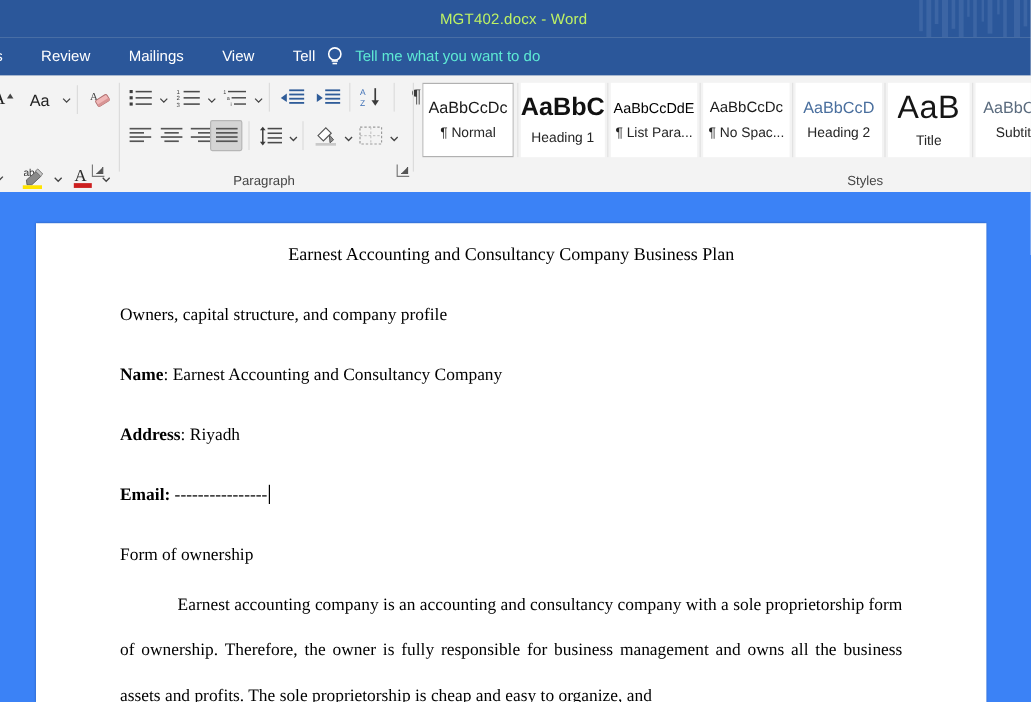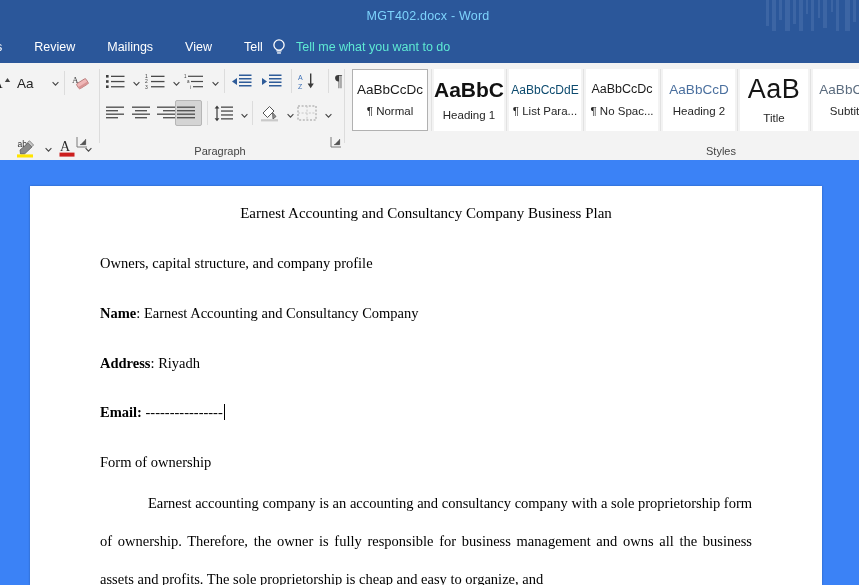--- a/index.html
+++ b/index.html
@@ -17,21 +17,21 @@
     background:#2b579a;
   }
   .title-deco{
     position:absolute;right:0;top:0;width:99px;height:31px;
     overflow:hidden;opacity:.55;
   }
   .title-deco i{position:absolute;top:0;display:block;background:#4a72ad;}
   .title-text{
     position:absolute;left:0;top:0;width:856px;height:31px;
     display:flex;align-items:center;justify-content:center;
-    color:#7dd3fc;font-size:12.5px;letter-spacing:.2px;
+    color:#bef264;font-size:12.5px;letter-spacing:.2px;
   }
 
   
   .tabstrip{
     position:absolute;left:0;top:31px;width:859px;height:32px;
     background:#2b579a;
   }
   .tabs{
     position:absolute;left:0;top:0;height:32px;display:flex;align-items:center;
   }
@@ -56,21 +56,21 @@
     position:absolute;bottom:3px;width:100%;text-align:center;
     font-size:11px;color:#444444;
   }
   .sep{position:absolute;top:6px;width:1px;height:74px;background:#dcdcdc;}
   .launcher{
     position:absolute;bottom:4px;width:12px;height:12px;cursor:pointer;
   }
   .launcher svg{display:block;}
 
   .btn{
-    position:absolute;display:flex;align-items:center;justify-content:flex-start;
+    position:absolute;display:flex;align-items:center;justify-content:center;
     cursor:pointer;box-sizing:border-box;border:1px solid transparent;border-radius:2px;
   }
   .btn.on{background:#d4d4d4;border-color:#b6b6b6;}
   .chev{
     position:absolute;width:11px;height:20px;display:flex;align-items:center;justify-content:center;
     cursor:pointer;
   }
   .chev svg{display:block;}
 
   
@@ -418,21 +418,21 @@
         </div>
         <div class="gal-sep" style="left:79px;"></div>
 
         <div class="stylebox" style="left:82px;width:70px;">
           <span class="sp" style="font-size:21px;color:#111;font-weight:bold;">AaBbC</span>
           <span class="sn">Heading 1</span>
         </div>
         <div class="gal-sep" style="left:154px;"></div>
 
         <div class="stylebox" style="left:157px;width:72px;">
-          <span class="sp" style="font-size:12px;color:#0c4a6e;">AaBbCcDdE</span>
+          <span class="sp" style="font-size:12px;color:#000000;">AaBbCcDdE</span>
           <span class="sn">¶ List Para...</span>
         </div>
         <div class="gal-sep" style="left:231px;"></div>
 
         <div class="stylebox" style="left:234px;width:72px;">
           <span class="sp" style="font-size:12.5px;color:#1a1a1a;">AaBbCcDc</span>
           <span class="sn">¶ No Spac...</span>
         </div>
         <div class="gal-sep" style="left:308px;"></div>
 

